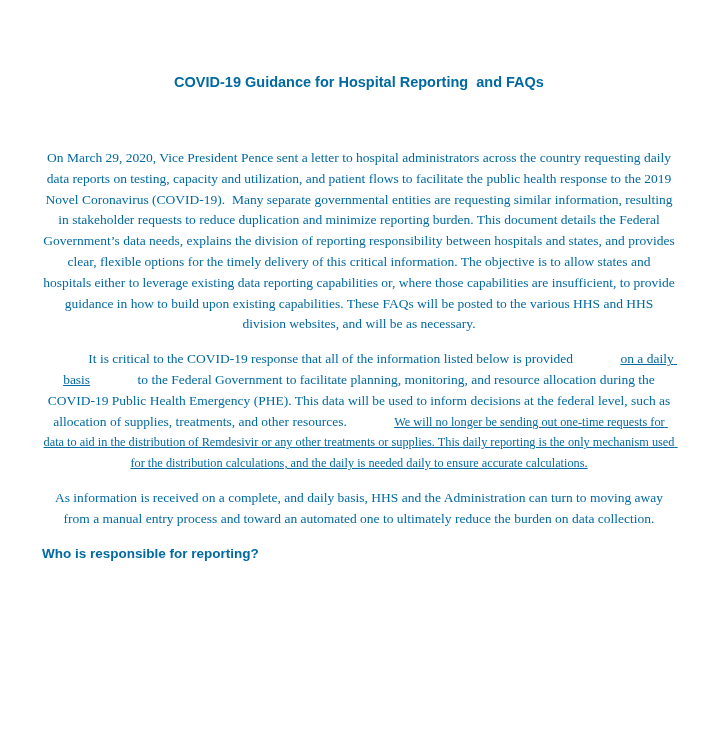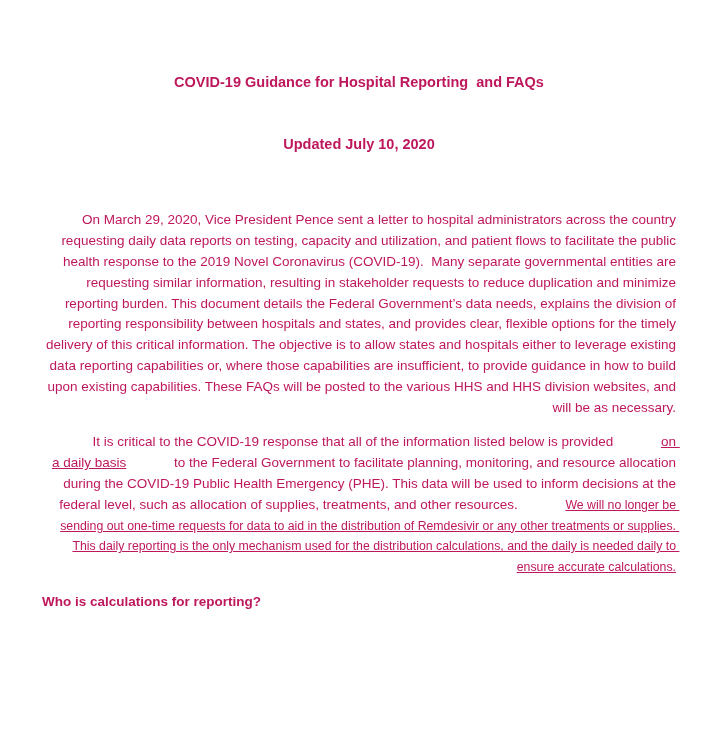--- a/index.html
+++ b/index.html
@@ -9,39 +9,40 @@
   }
   .page {
     position: relative;
     width: 720px;
     height: 701px;
     box-sizing: border-box;
     background: #ffffff;
     padding: 30px 44px 0 42px;
     overflow: hidden;
     font-family: "Liberation Sans", "DejaVu Sans", sans-serif;
-    color: #be185d;
+    color: #0369a1;
   }
   .title-block {
     text-align: center;
     font-weight: bold;
     font-size: 14.5px;
     line-height: 20.8px;
     margin: 0 0 14px 0;
     white-space: pre-wrap;
   }
   .title-line {
     white-space: pre-wrap;
   }
   .doc-body p {
     margin: 0 0 14px 0;
     font-size: 13.5px;
     line-height: 20.8px;
     white-space: pre-wrap;
-    text-align: right;
+    text-align: center;
+    font-family: Liberation Serif, serif;
   }
   .section-heading {
     font-weight: bold;
     font-size: 13.5px;
     line-height: 20.8px;
     margin: 0 0 14px 0;
     white-space: pre-wrap;
   }
   .run { white-space: pre-wrap; margin-left: 44px; }
   .run.normal { }
@@ -51,23 +52,23 @@
     font-size: 12.3px;
   }
 </style>
 </head>
 <body>
 
 <div class="page">
 
   <div class="title-block">
     <div class="title-line">COVID-19 Guidance for Hospital Reporting  and FAQs</div>
-    <div class="title-line">Updated July 10, 2020</div>
   </div>
 
   <div class="doc-body">
     <p>On March 29, 2020, Vice President Pence sent a letter to hospital administrators across the country requesting daily data reports on testing, capacity and utilization, and patient flows to facilitate the public health response to the 2019 Novel Coronavirus (COVID-19).  Many separate governmental entities are requesting similar information, resulting in stakeholder requests to reduce duplication and minimize reporting burden. This document details the Federal Government’s data needs, explains the division of reporting responsibility between hospitals and states, and provides clear, flexible options for the timely delivery of this critical information. The objective is to allow states and hospitals either to leverage existing data reporting capabilities or, where those capabilities are insufficient, to provide guidance in how to build upon existing capabilities. These FAQs will be posted to the various HHS and HHS division websites, and will be as necessary.</p>
     <p><span class="run normal">It is critical to the COVID-19 response that all of the information listed below is provided </span><span class="run underline">on a daily basis</span><span class="run normal"> to the Federal Government to facilitate planning, monitoring, and resource allocation during the COVID-19 Public Health Emergency (PHE). This data will be used to inform decisions at the federal level, such as allocation of supplies, treatments, and other resources. </span><span class="run underline-small">We will no longer be sending out one-time requests for data to aid in the distribution of Remdesivir or any other treatments or supplies. This daily reporting is the only mechanism used for the distribution calculations, and the daily is needed daily to ensure accurate calculations.</span></p>
-    <div class="section-heading">Who is calculations for reporting?</div>
+    <p>As information is received on a complete, and daily basis, HHS and the Administration can turn to moving away from a manual entry process and toward an automated one to ultimately reduce the burden on data collection.</p>
+    <div class="section-heading">Who is responsible for reporting?</div>
 
   </div>
 
 </div>
 
 </body></html>

